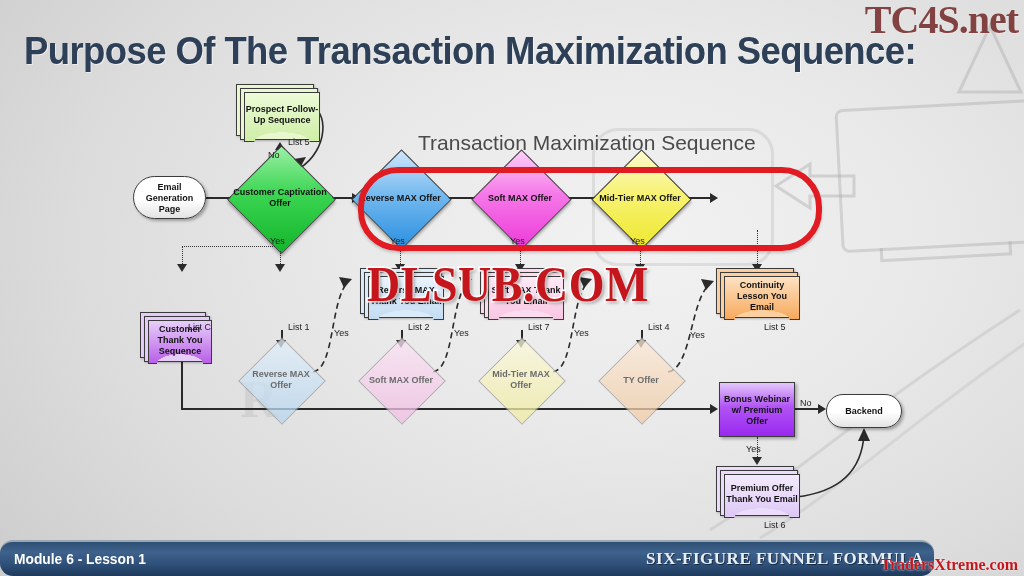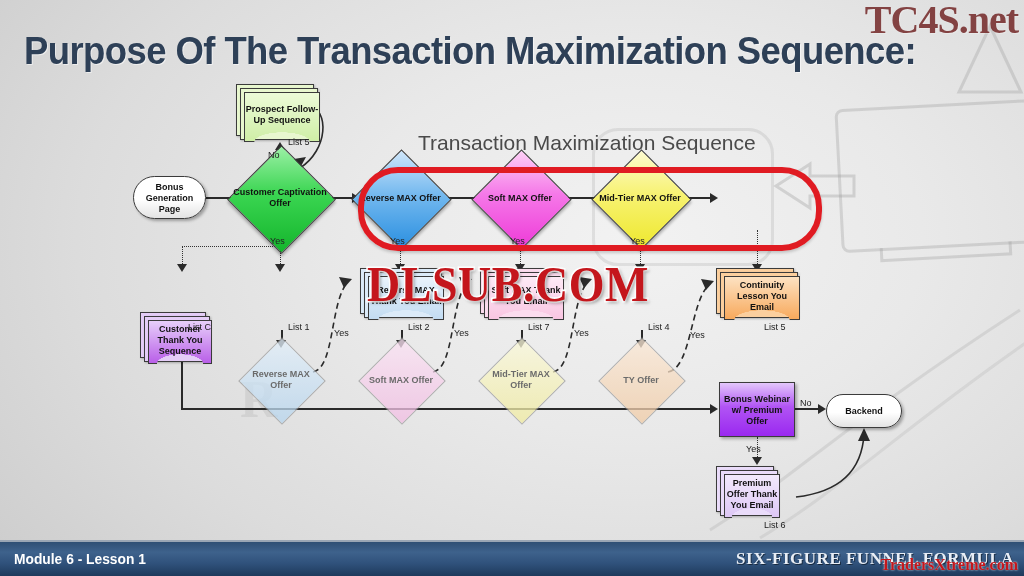--- a/index.html
+++ b/index.html
@@ -47,23 +47,24 @@
     text-shadow:0 0 2px #fff,2px 2px 3px rgba(0,0,0,.35);
     transform:scaleY(1.08);z-index:40;
   }
   #wm-txt{
     position:absolute;right:6px;bottom:2px;
     font-family:"Liberation Serif", serif;font-weight:bold;font-size:16px;
     color:#c4161c;text-shadow:0 0 2px #fff;z-index:45;
   }
   
   #footer{
-    position:absolute;left:0;bottom:0;width:1024px;height:34px;
+    position:absolute;left:0;bottom:0;width:934px;height:34px;
     background:linear-gradient(180deg,#2f4f74 0%, #3e628c 30%, #30527c 62%, #1e3a5c 100%);
     border-top:2px solid #9aa6b4;
+    border-radius:13px;
   }
   #footer-title{
     position:absolute;left:14px;top:8px;color:#ffffff;font-size:15px;font-weight:bold;
     transform:scaleX(.92);transform-origin:left center;
   }
   #footer-brand{
     position:absolute;right:10px;top:7px;color:#e8eef6;font-size:17px;font-weight:bold;
     font-family:"Liberation Serif", serif;letter-spacing:.5px;
     text-shadow:1px 1px 0 rgba(0,0,0,.5);
   }
@@ -249,21 +250,21 @@
   <div class="elabel" style="left:690px;top:330px;">Yes</div>
 
   <div class="node docstack" style="left:236px;top:84px;width:84px;height:58px;">
     <div class="sheet" style="left:0;top:0;width:calc(100% - 8px);height:calc(100% - 8px);background:#e8f7cf;"></div>
     <div class="sheet" style="left:4px;top:4px;width:calc(100% - 8px);height:calc(100% - 8px);background:#e8f7cf;"></div>
     <div class="front" style="background:linear-gradient(180deg,#ecfbd8 0%,#cfeea6 100%);"></div>
     <div class="label">Prospect Follow-Up Sequence</div>
   </div>
 
   <div class="node term" style="left:133px;top:176px;width:73px;height:43px;">
-    <div class="label">Bonus Generation Page</div>
+    <div class="label">Email Generation Page</div>
   </div>
 
   <div class="node diamond" style="left:230px;top:148px;width:100px;height:100px;">
     <div class="dshape" style="background:linear-gradient(135deg,#9cf0a6 0%,#3ad551 45%,#14b52c 100%);"></div>
     <div class="label">Customer Captivation Offer</div>
   </div>
 
   <div class="node diamond" style="left:354px;top:152px;width:92px;height:92px;">
     <div class="dshape" style="background:linear-gradient(135deg,#cfe6fa 0%,#74b9ef 45%,#2a8fe0 100%);"></div>
     <div class="label">Reverse MAX Offer</div>
@@ -334,21 +335,21 @@
   </div>
 
   <div class="node rect" style="left:719px;top:382px;width:76px;height:55px;background:linear-gradient(180deg,#e3c7fb 0%,#b154f4 45%,#9a28f0 100%);">
     <div class="label">Bonus Webinar w/ Premium Offer</div>
   </div>
 
   <div class="node term" style="left:826px;top:394px;width:76px;height:34px;">
     <div class="label">Backend</div>
   </div>
 
-  <div class="node docstack" style="left:716px;top:466px;width:64px;height:52px;">
+  <div class="node docstack" style="left:716px;top:466px;width:84px;height:52px;">
     <div class="sheet" style="left:0;top:0;width:calc(100% - 8px);height:calc(100% - 8px);background:#eadcfa;"></div>
     <div class="sheet" style="left:4px;top:4px;width:calc(100% - 8px);height:calc(100% - 8px);background:#eadcfa;"></div>
     <div class="front" style="background:linear-gradient(180deg,#f3eafd 0%,#ddc7f5 100%);"></div>
     <div class="label">Premium Offer Thank You Email</div>
   </div>
   <div class="listtag" style="left:764px;top:520px;">List 6</div>
 
   <div id="wm-dlsub">DLSUB.COM</div>
 
   <div id="footer">

